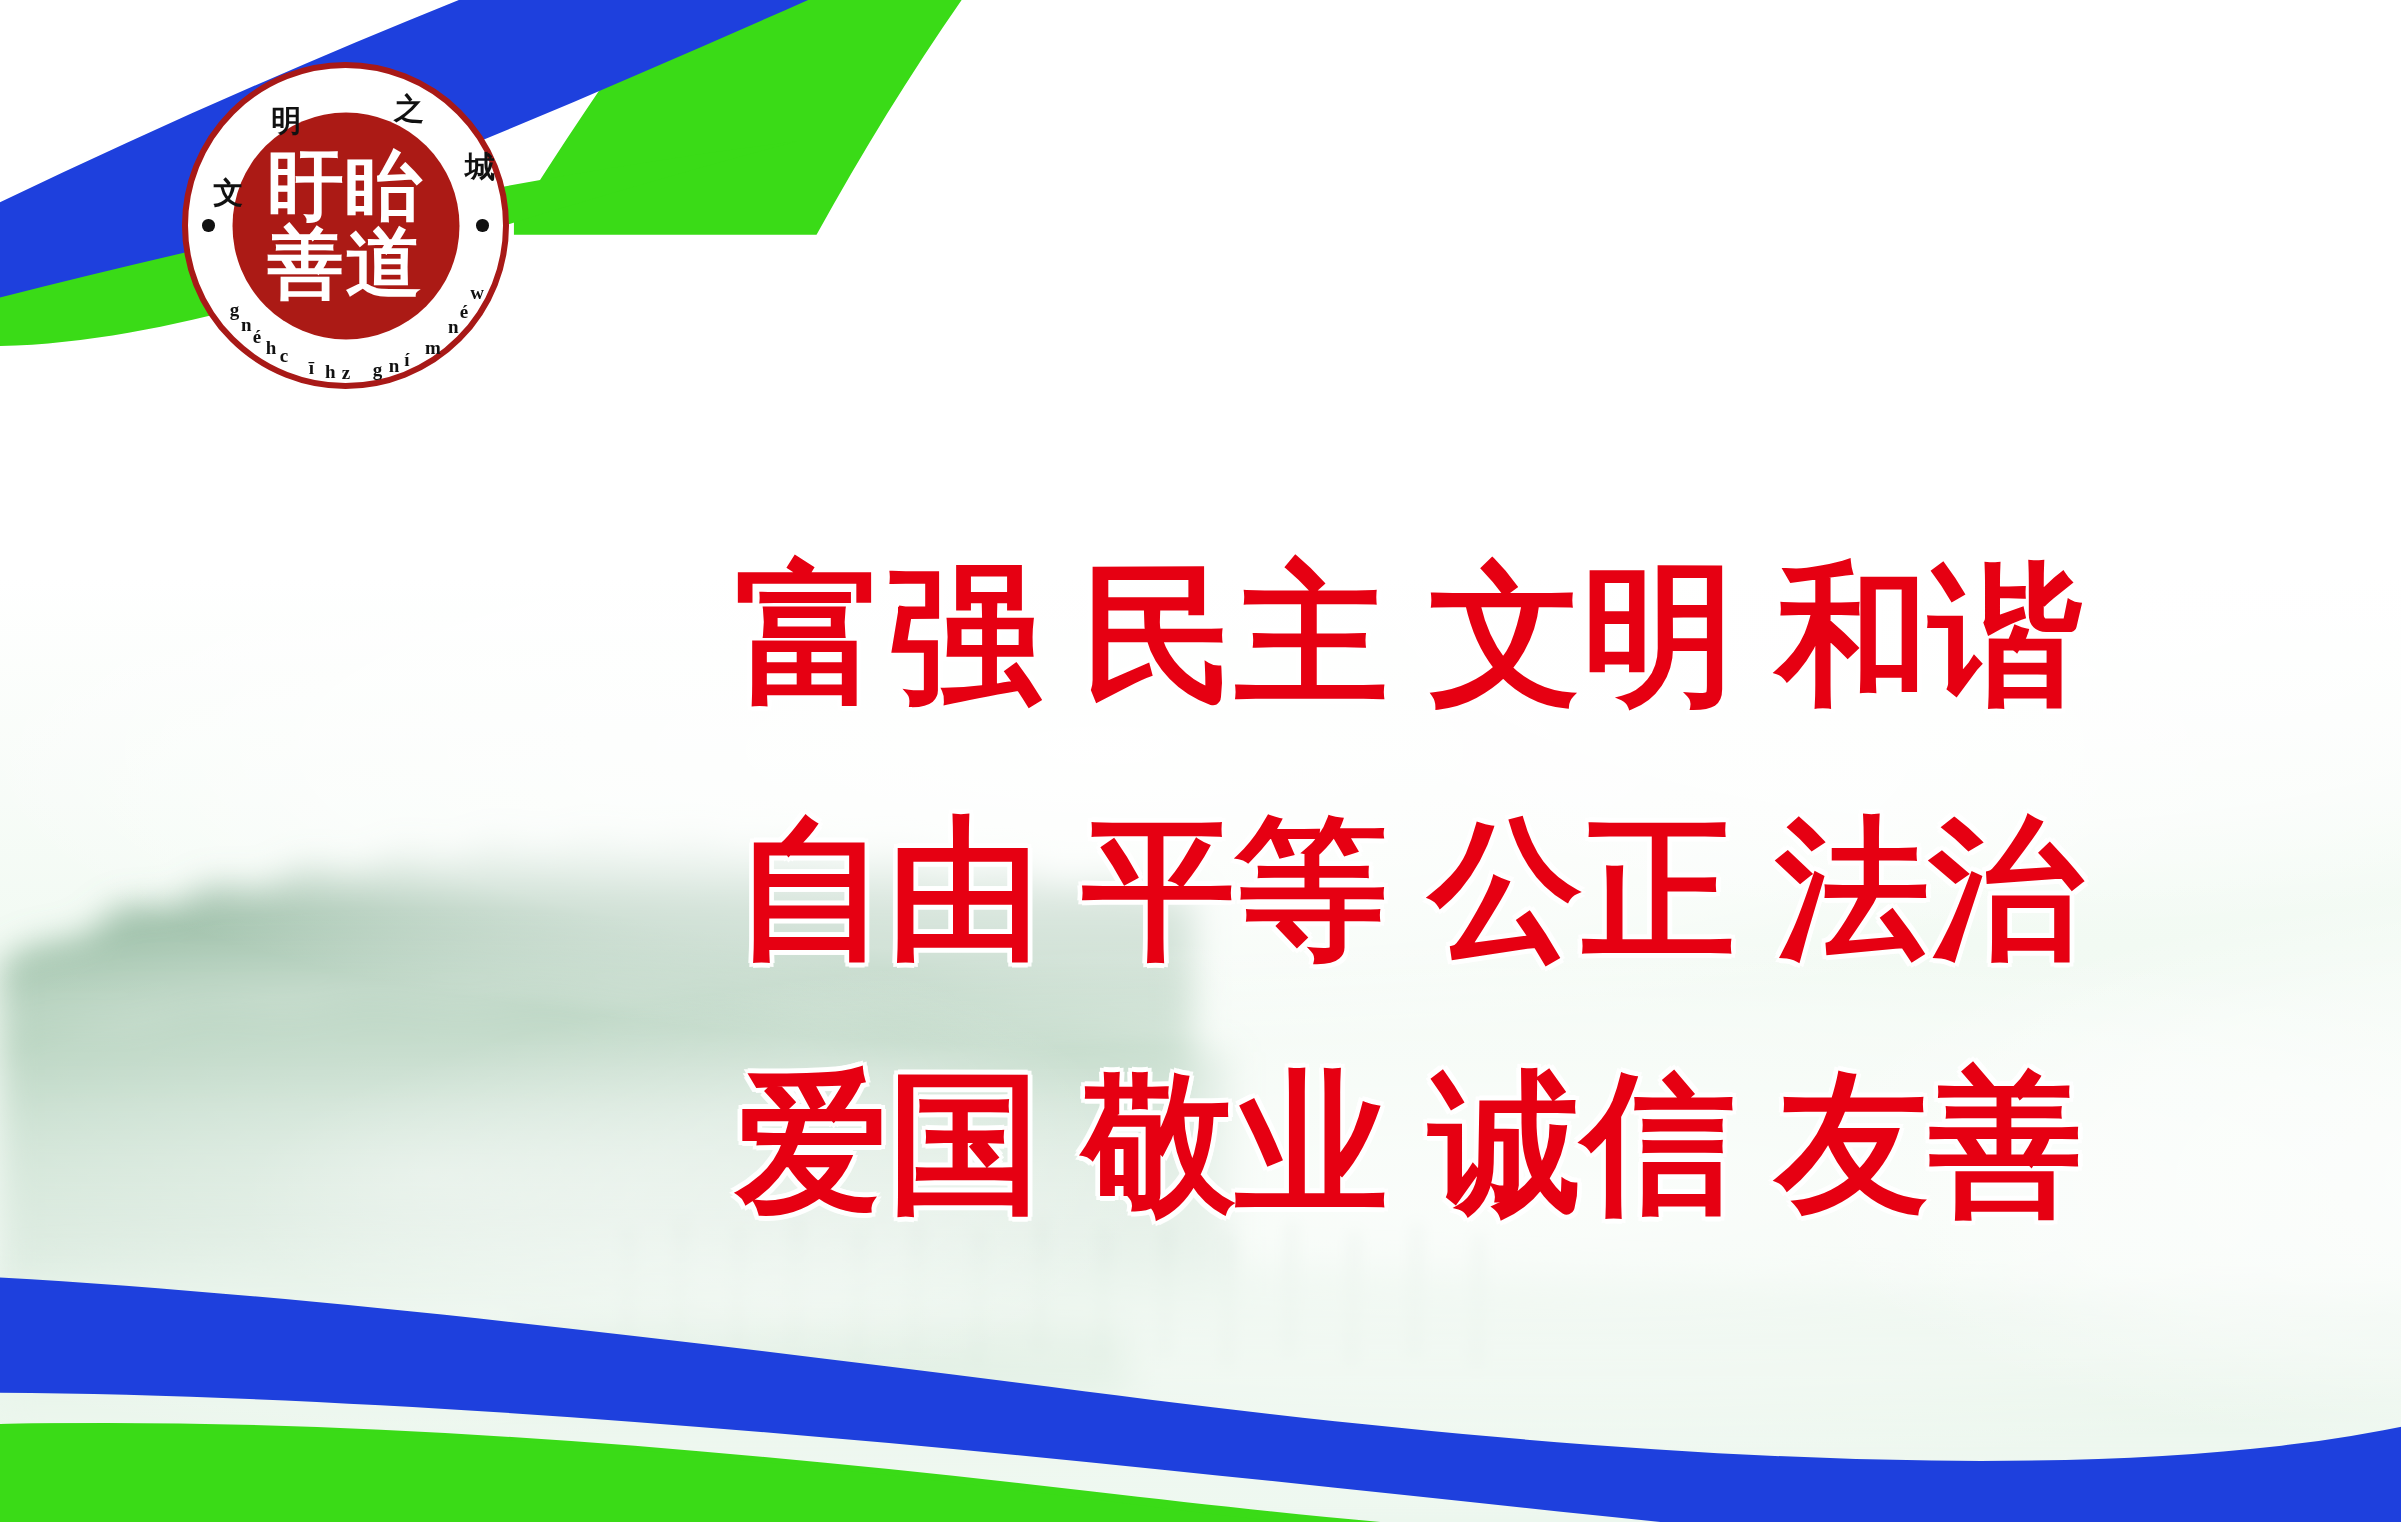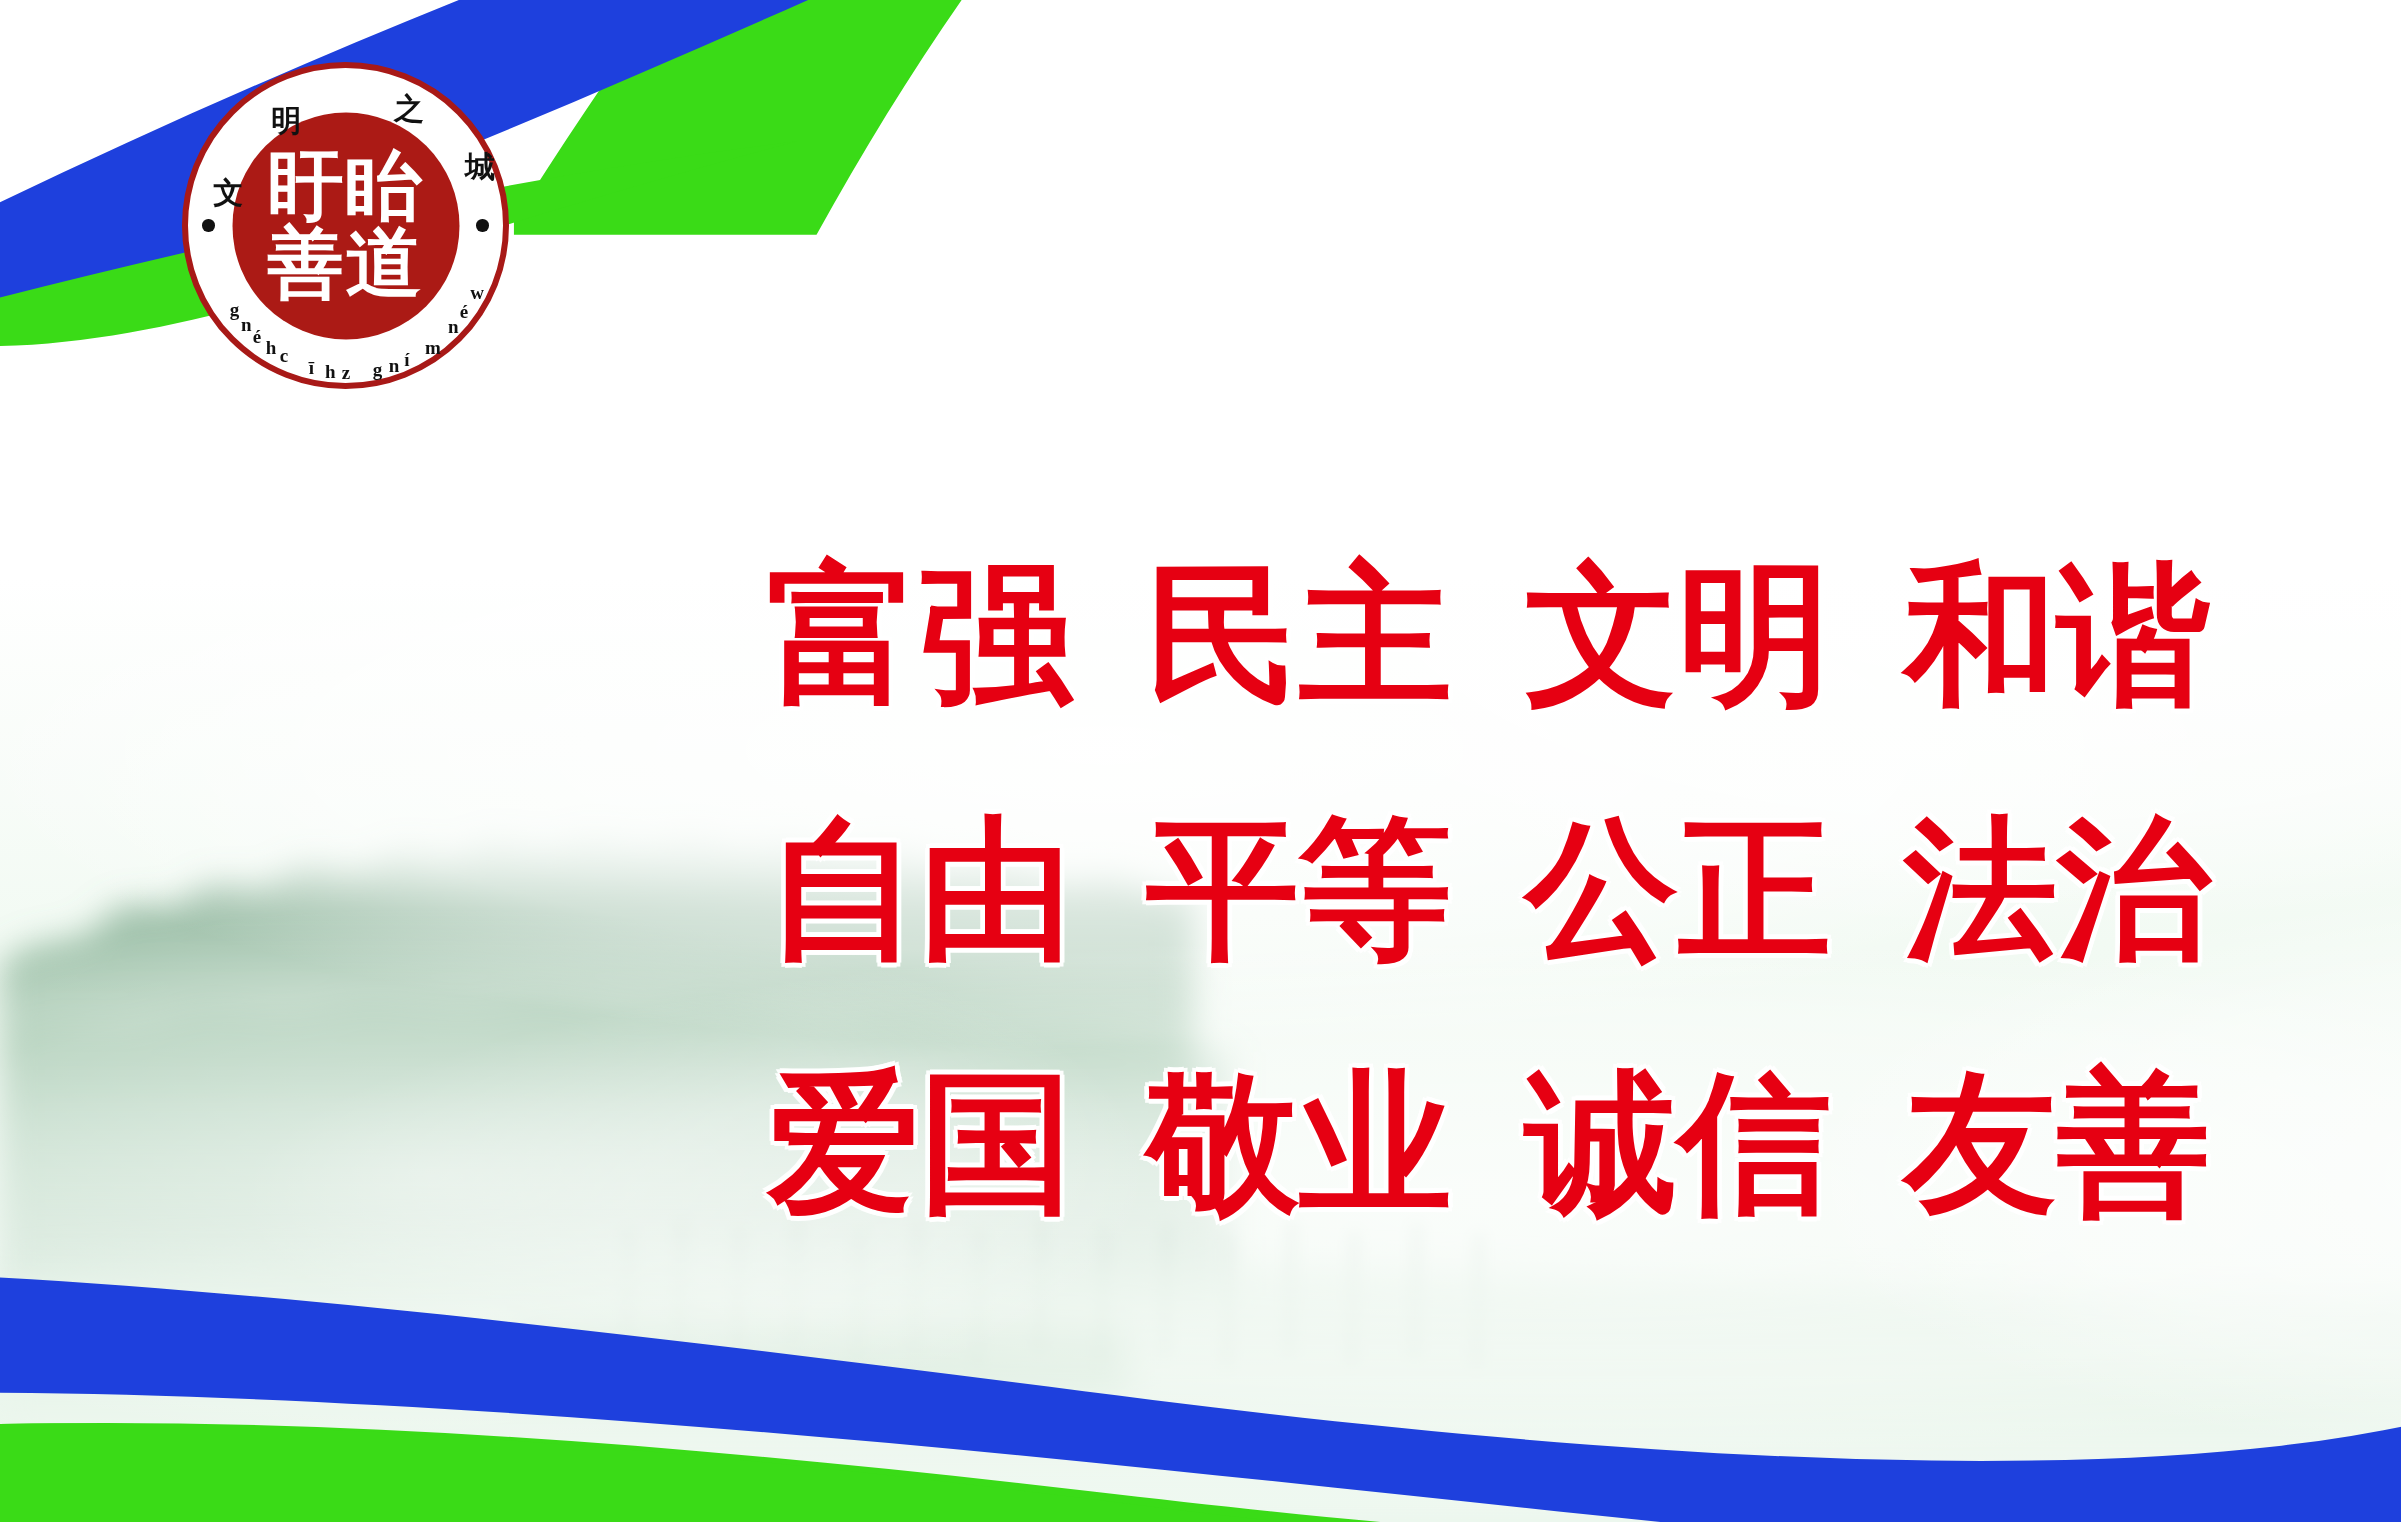--- a/index.html
+++ b/index.html
@@ -119,21 +119,21 @@
     text-shadow:
        4.8px 0 0 rgba(255,255,255,.95),
       -4.8px 0 0 rgba(255,255,255,.95),
        0 4.8px 0 rgba(255,255,255,.95),
        0 -4.8px 0 rgba(255,255,255,.95),
        3.8px 3.8px 0 rgba(255,255,255,.95),
       -3.8px 3.8px 0 rgba(255,255,255,.95),
        3.8px -3.8px 0 rgba(255,255,255,.95),
       -3.8px -3.8px 0 rgba(255,255,255,.95);
   }
-  .value-line .w { margin-right:41px;margin-left:32px; }
+  .value-line .w { margin-right:41px; }
   .value-line .w:last-child { margin-right:0; }
 </style>
 </head>
 <body>
 
 <div id="banner">
 
   <svg class="scene" viewBox="0 0 7087 3169" preserveAspectRatio="none">
     <defs>
       <linearGradient id="skyFade" x1="0" y1="0" x2="0" y2="1">

